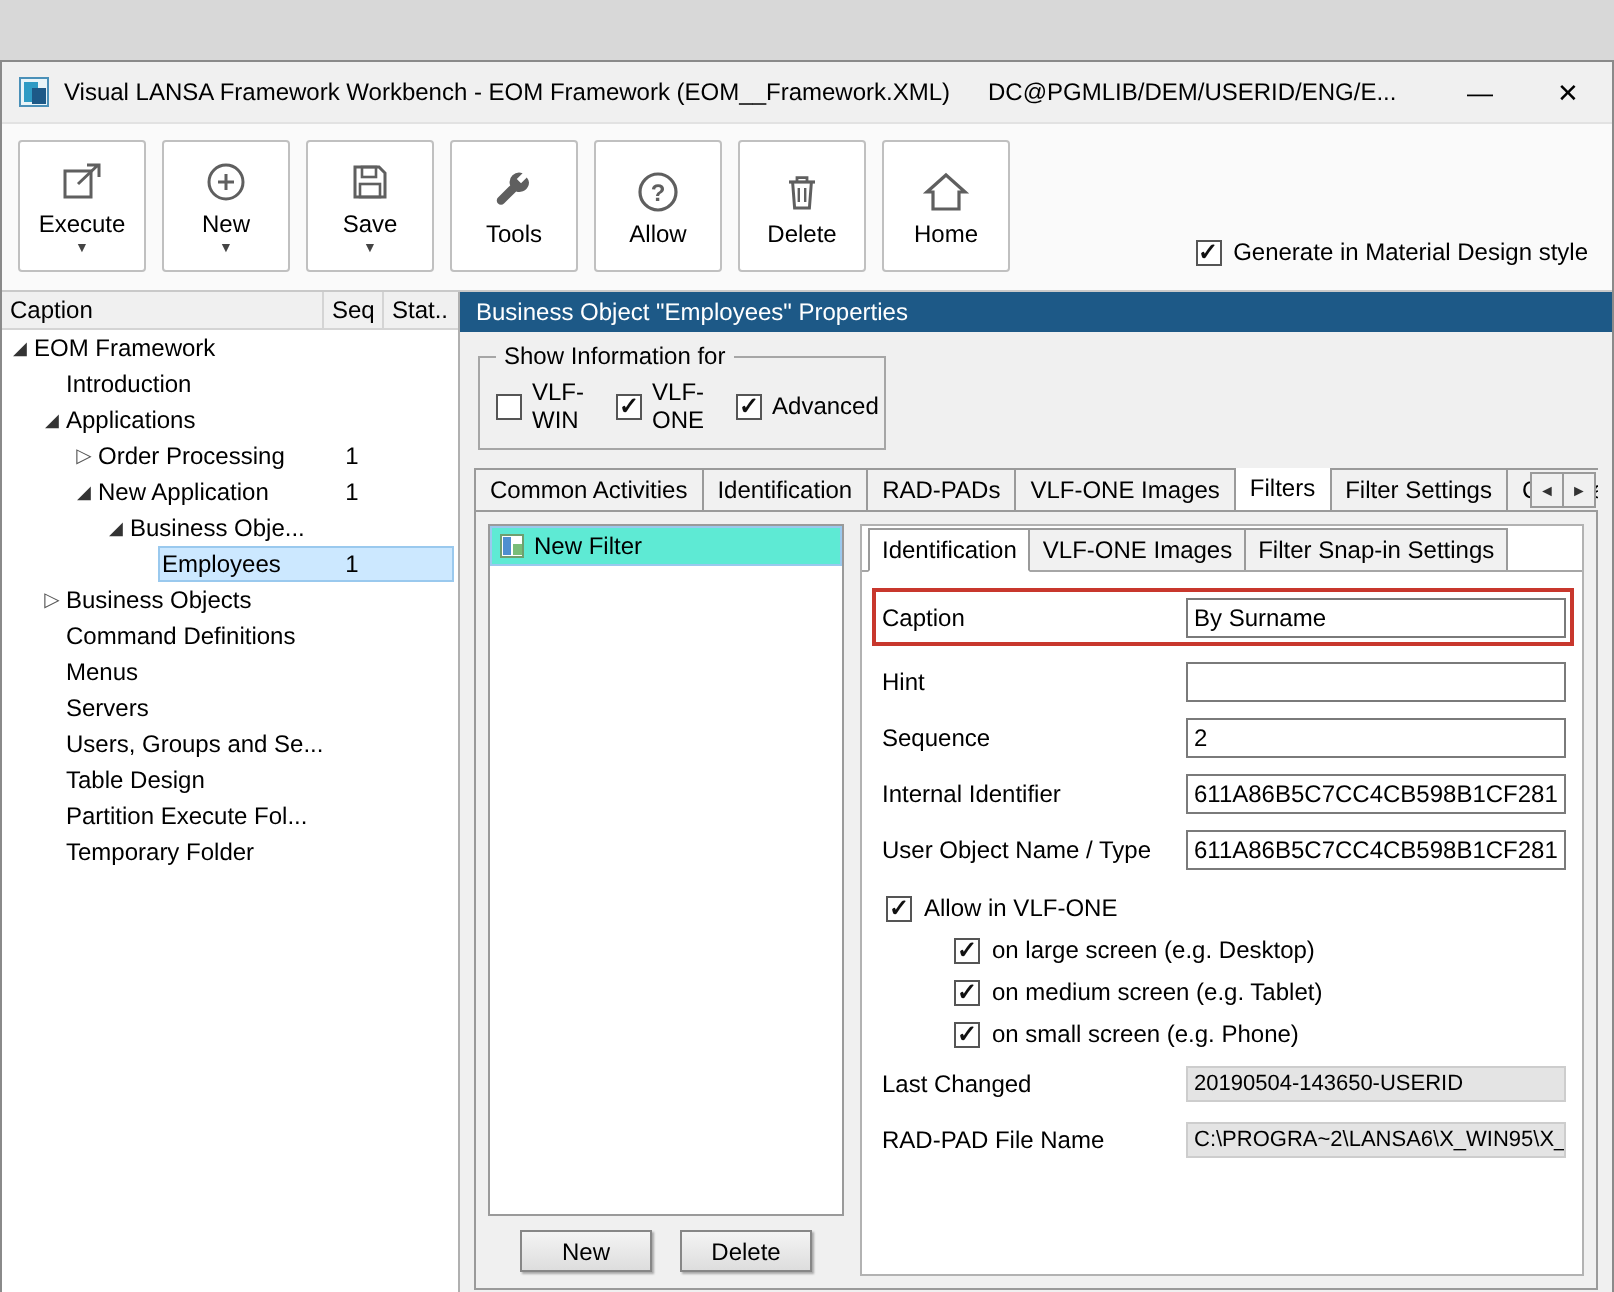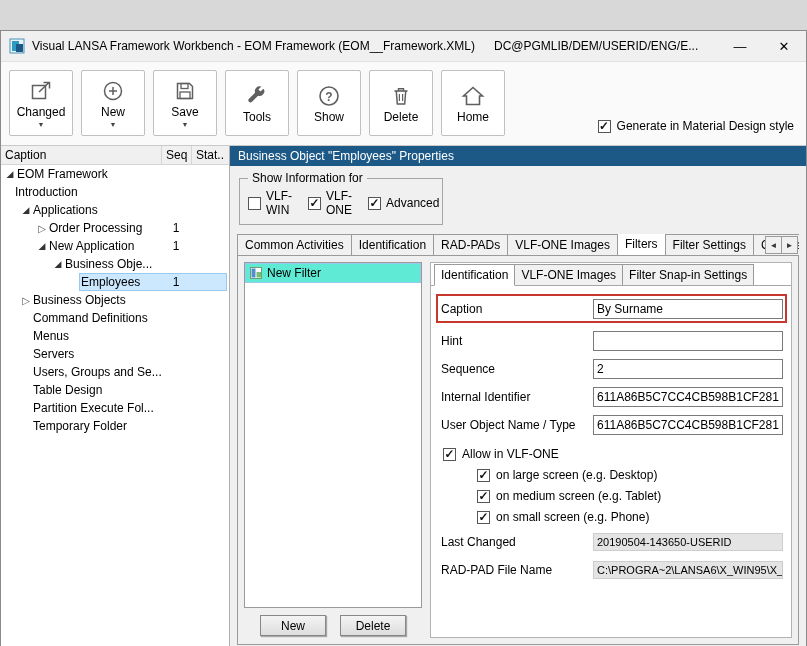--- a/index.html
+++ b/index.html
@@ -111,21 +111,21 @@
   </div>
 
   <div class="toolbar">
     <div class="tb-btn">
       <span class="tb-icon">
           <svg width="24" height="24" viewBox="0 0 24 24">
             <rect x="3.5" y="6.5" width="13" height="13" fill="none" stroke="#5f5f5f" stroke-width="1.5"></rect>
             <path d="M10 13 L20 3.5 M14.5 3.5 H20.5 V9.5" fill="none" stroke="#5f5f5f" stroke-width="1.5"></path>
           </svg>
         </span>
-      <span class="tb-label">Changed</span>
+      <span class="tb-label">Execute</span>
       <span class="dd-arrow">▼</span>
     </div>
     <div class="tb-btn">
       <span class="tb-icon">
           <svg width="24" height="24" viewBox="0 0 24 24">
             <circle cx="12" cy="12" r="8.5" fill="none" stroke="#5f5f5f" stroke-width="1.5"></circle>
             <path d="M12 8 V16 M8 12 H16" stroke="#5f5f5f" stroke-width="1.5"></path>
           </svg>
         </span>
       <span class="tb-label">New</span>
@@ -150,21 +150,21 @@
         </span>
       <span class="tb-label">Tools</span>
     </div>
     <div class="tb-btn">
       <span class="tb-icon">
           <svg width="24" height="24" viewBox="0 0 24 24">
             <circle cx="12" cy="12" r="9" fill="none" stroke="#5f5f5f" stroke-width="1.6"></circle>
             <text x="12" y="16.5" font-size="12" font-weight="bold" text-anchor="middle" fill="#5f5f5f" font-family="Liberation Sans, sans-serif">?</text>
           </svg>
         </span>
-      <span class="tb-label">Show</span>
+      <span class="tb-label">Allow</span>
     </div>
     <div class="tb-btn">
       <span class="tb-icon">
           <svg width="24" height="24" viewBox="0 0 24 24">
             <path d="M5.5 7 H18.5" stroke="#5f5f5f" stroke-width="1.6"></path>
             <path d="M9.5 7 V4.8 H14.5 V7" fill="none" stroke="#5f5f5f" stroke-width="1.4"></path>
             <path d="M7.3 7 L8.3 20 H15.7 L16.7 7" fill="none" stroke="#5f5f5f" stroke-width="1.5"></path>
             <path d="M10.4 10 V17 M13.6 10 V17" stroke="#5f5f5f" stroke-width="1.2"></path>
           </svg>
         </span>
@@ -194,21 +194,21 @@
       </div>
       <div class="tree-row">
         <span class="cell-caption" style="padding-left:2px">
             <span class="exp open"></span>
             <span>EOM Framework</span>
           </span>
         <span class="cell-seq"></span>
           <span class="cell-stat"></span>
       </div>
       <div class="tree-row">
-        <span class="cell-caption" style="">
+        <span class="cell-caption" style="padding-left:18px">
             <span class="exp"></span>
             <span>Introduction</span>
           </span>
         <span class="cell-seq"></span>
           <span class="cell-stat"></span>
       </div>
       <div class="tree-row">
         <span class="cell-caption" style="padding-left:18px">
             <span class="exp open"></span>
             <span>Applications</span>

